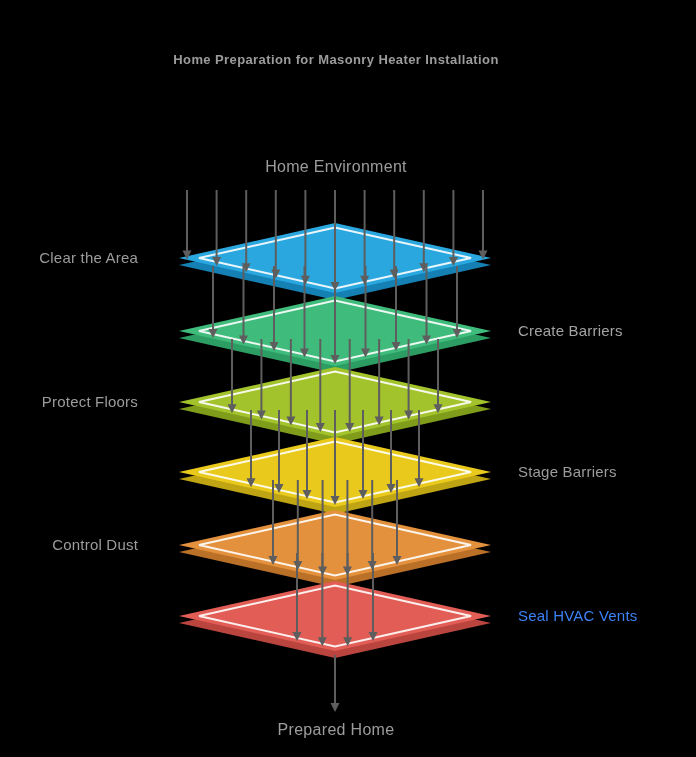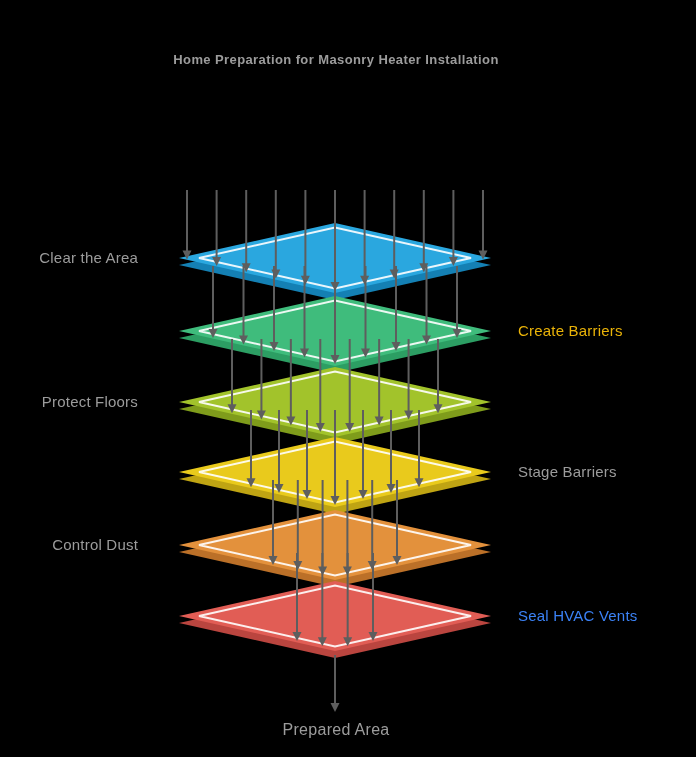--- a/index.html
+++ b/index.html
@@ -137,23 +137,24 @@
       <line x1="347.6666666666667" y1="553" x2="347.6666666666667" y2="638.3146666666667" stroke="#5e5e5e" stroke-width="2"></line>
       <polygon points="343.2,637.3 352.2,637.3 347.7,646.3" fill="#5e5e5e"></polygon>
       <line x1="373" y1="553" x2="373" y2="632.944" stroke="#5e5e5e" stroke-width="2"></line>
       <polygon points="368.5,631.9 377.5,631.9 373.0,640.9" fill="#5e5e5e"></polygon>
       <line x1="335" y1="655" x2="335" y2="704" stroke="#5e5e5e" stroke-width="2"></line>
       <polygon points="330.5,703.0 339.5,703.0 335.0,712.0" fill="#5e5e5e"></polygon>
     </svg>
 
   <div class="title" style="color: rgb(156, 156, 156);">Home Preparation for Masonry Heater Installation</div>
 
+  <div class="node-label top-node" style="color: rgb(156, 156, 156);">Home Environment</div>
 
   <div class="layer-label left-label" style="top: 248px; color: rgb(156, 156, 156);">Clear the Area</div>
-  <div class="layer-label right-label" style="top: 321px; color: #eab308;">Create Barriers</div>
+  <div class="layer-label right-label" style="top: 321px; color: #a3a3a3;">Create Barriers</div>
   <div class="layer-label left-label" style="top: 392px; color: rgb(156, 156, 156);">Protect Floors</div>
   <div class="layer-label right-label" style="top: 462px; color: rgb(156, 156, 156);">Stage Barriers</div>
   <div class="layer-label left-label" style="top: 535px; color: rgb(156, 156, 156);">Control Dust</div>
   <div class="layer-label right-label" style="top: 606px; color: #3b82f6;">Seal HVAC Vents</div>
 
-  <div class="node-label bottom-node" style="color: rgb(156, 156, 156);">Prepared Area</div>
+  <div class="node-label bottom-node" style="color: rgb(156, 156, 156);">Prepared Home</div>
 
 </div>
 
 </body></html>

